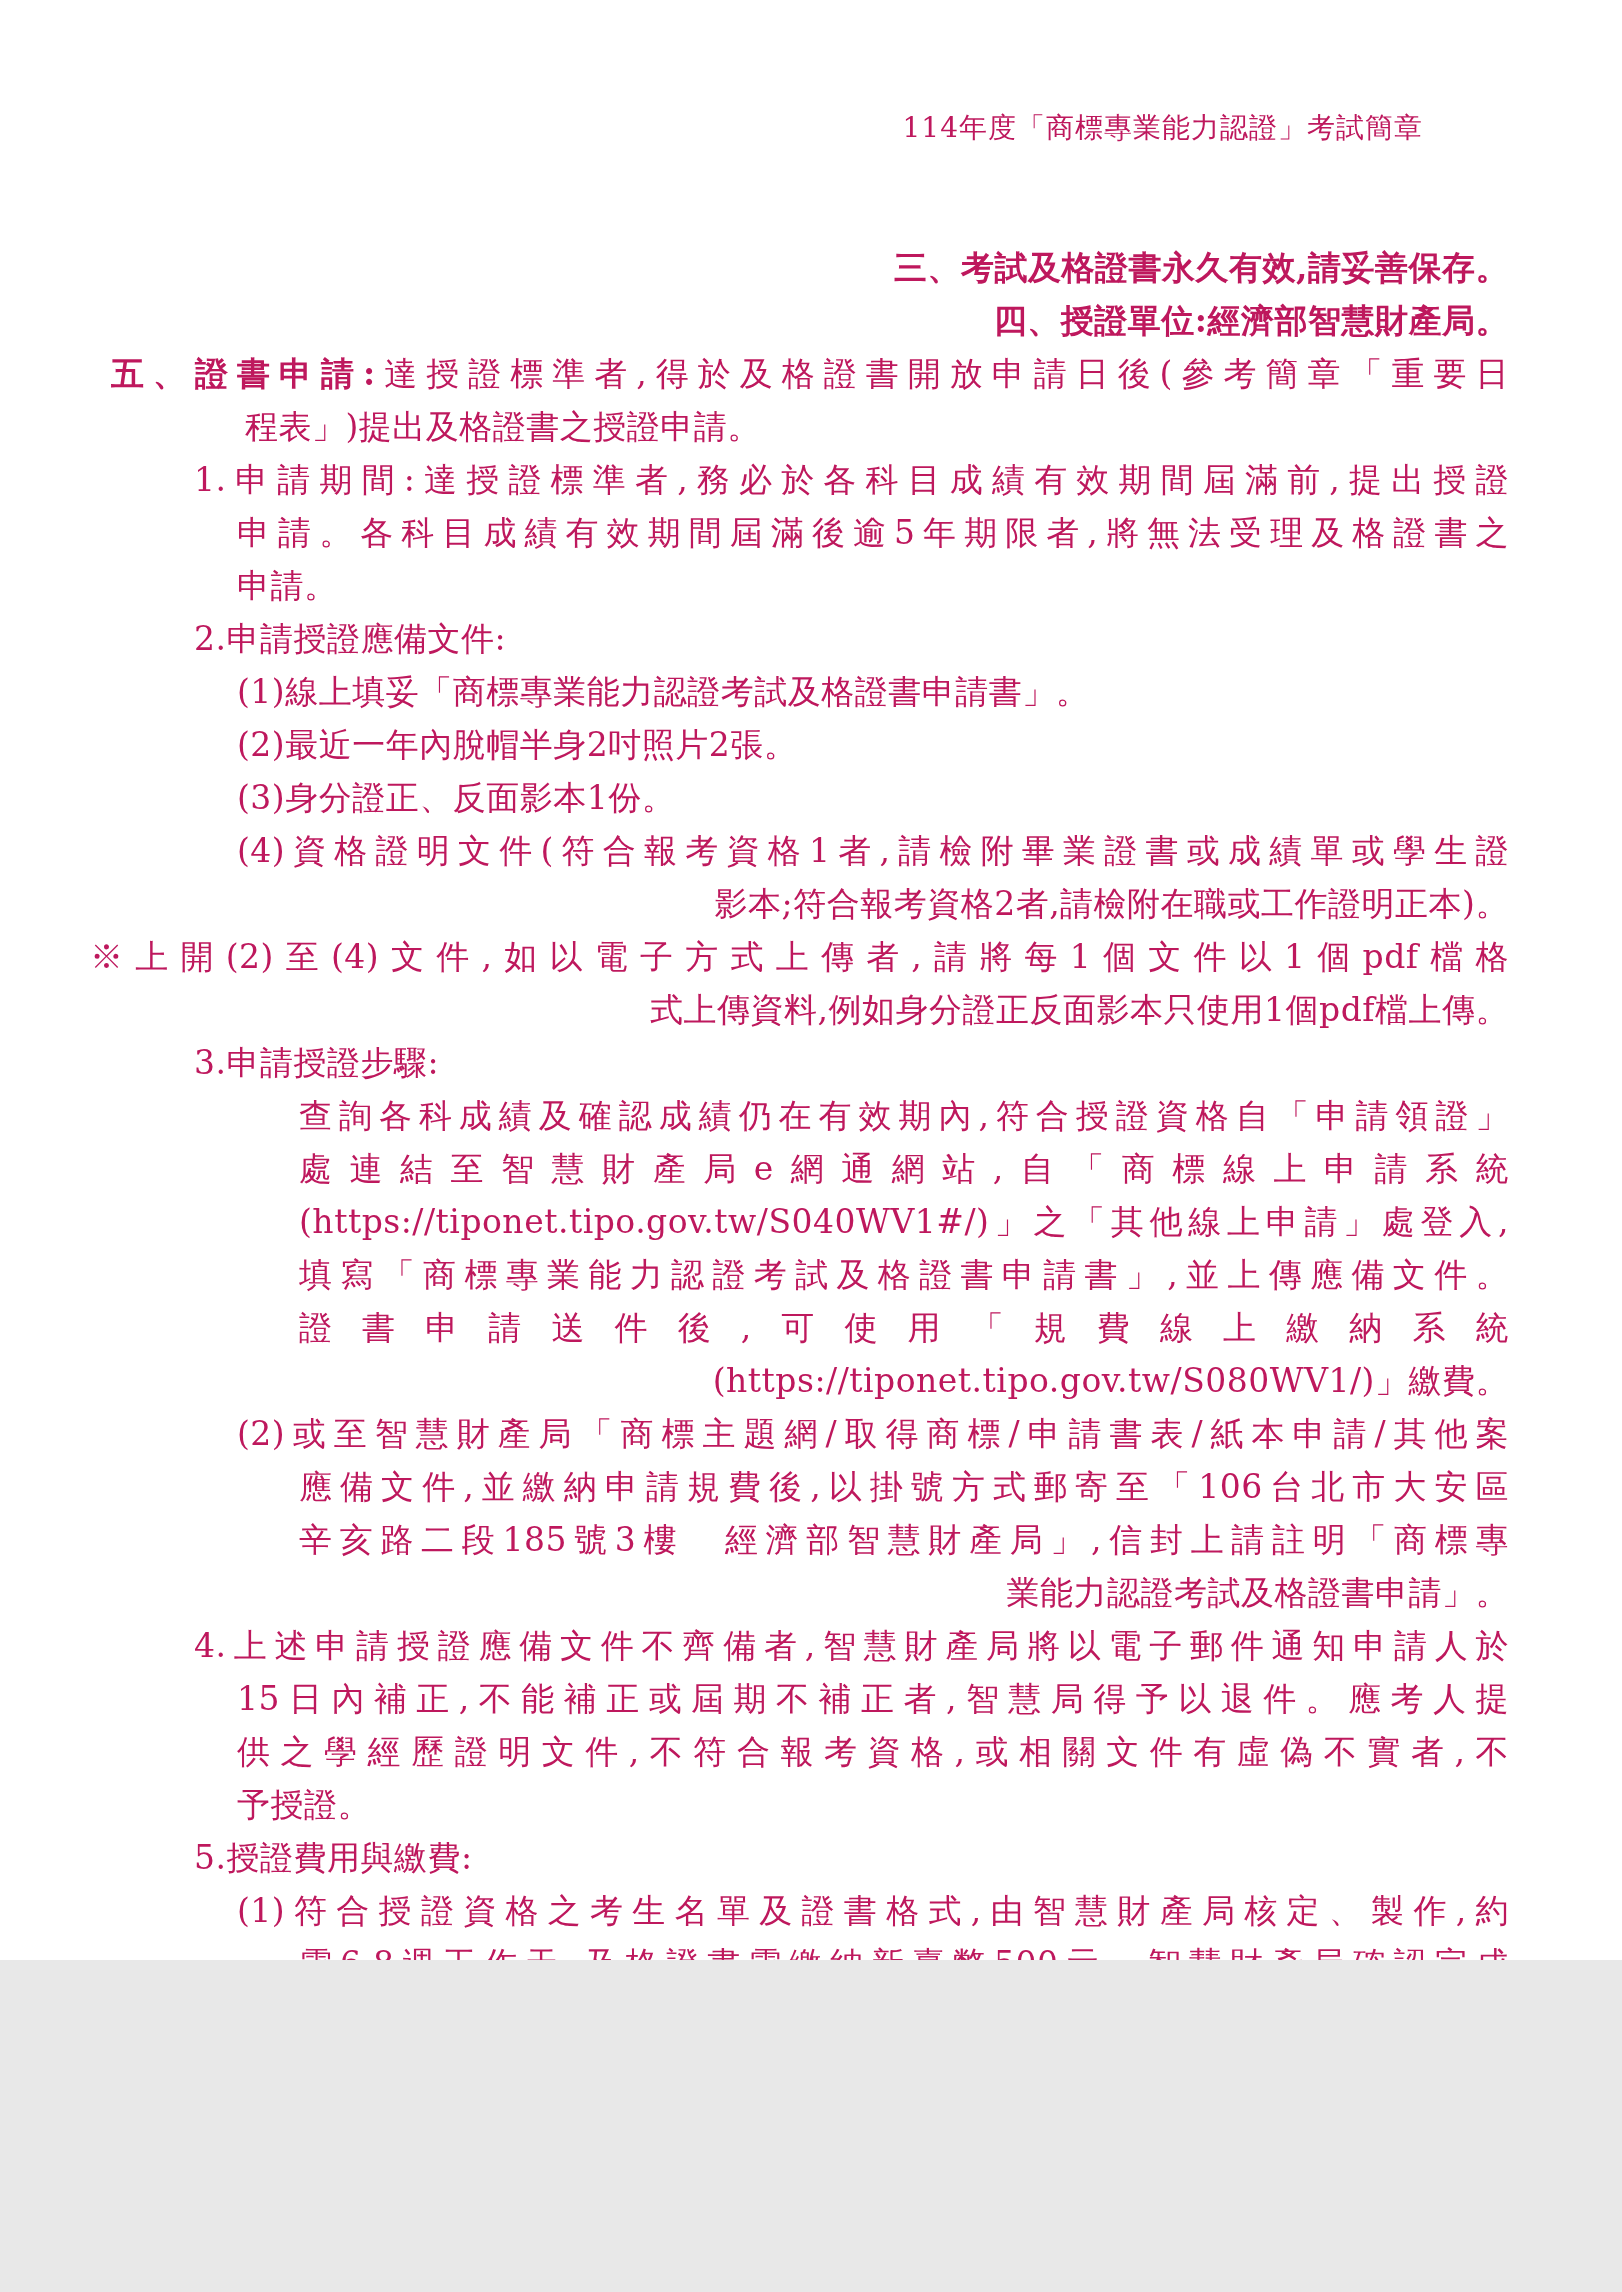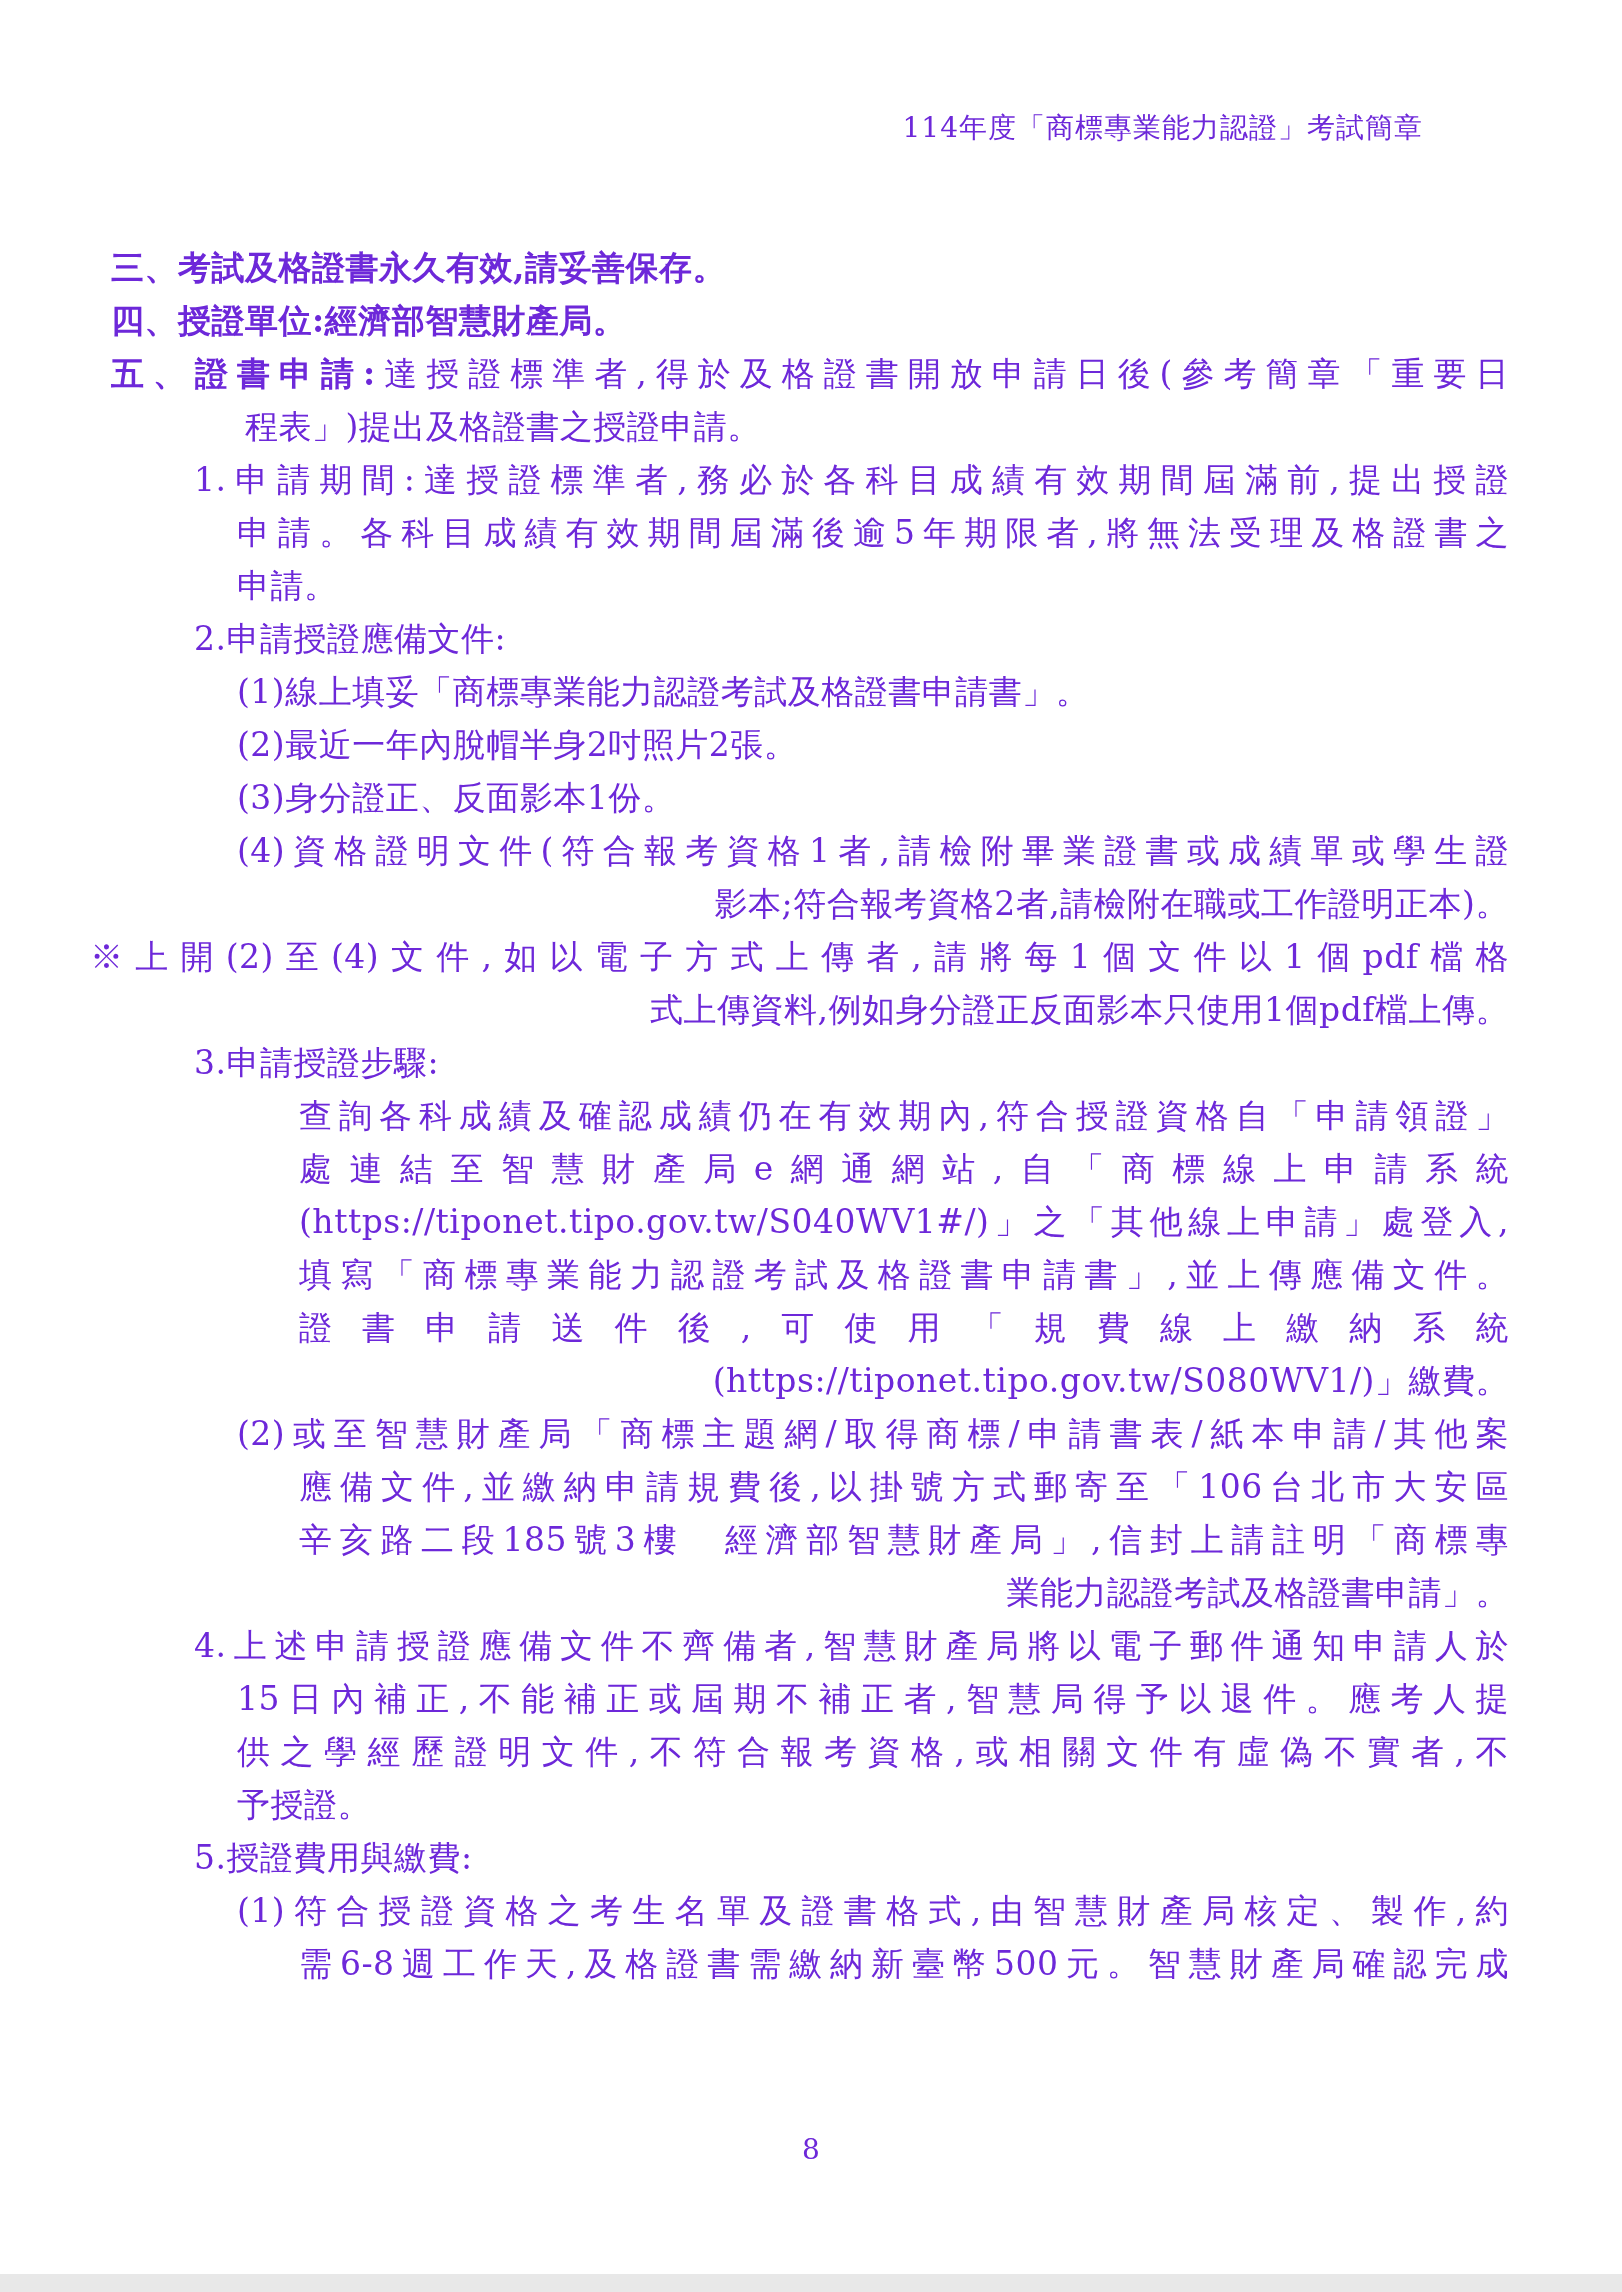--- a/index.html
+++ b/index.html
@@ -1,39 +1,39 @@
 <!DOCTYPE html>
 <html><head>
 <meta charset="utf-8">
 <style>
   html,body{margin:0;padding:0;background:#e8e8e8;}
   .page{
     position:relative;
-    width:1622px;height:2274px;
+    width:1622px;height:1960px;
     background:#ffffff;
-    color:#6d28d9;
+    color:#be185d;
     font-family:"DejaVu Serif","Liberation Serif",serif;
     overflow:hidden;
   }
   .header{
     position:absolute;top:108px;right:199px;
     font-size:28px;line-height:39px;letter-spacing:1px;
     white-space:nowrap;
   }
   .body{
     position:absolute;top:241px;left:0;right:0;
   }
   .line{
     font-size:33px;
     line-height:53px;height:53px;
     margin-right:113px;
     white-space:nowrap;
     letter-spacing:0.5px;
   }
-  .bold{font-weight:700;}
+  .bold{font-weight:700;text-align:right;}
   
   .l1  {margin-left:111px;}   
   .l1c {margin-left:245px;}   
   .num {margin-left:194px;}   
   .numc{margin-left:237px;}   
   .par {margin-left:237px;}   
   .parc{margin-left:299px;text-align:right;}   
   .star{margin-left:90px;}   
   
   .just{

